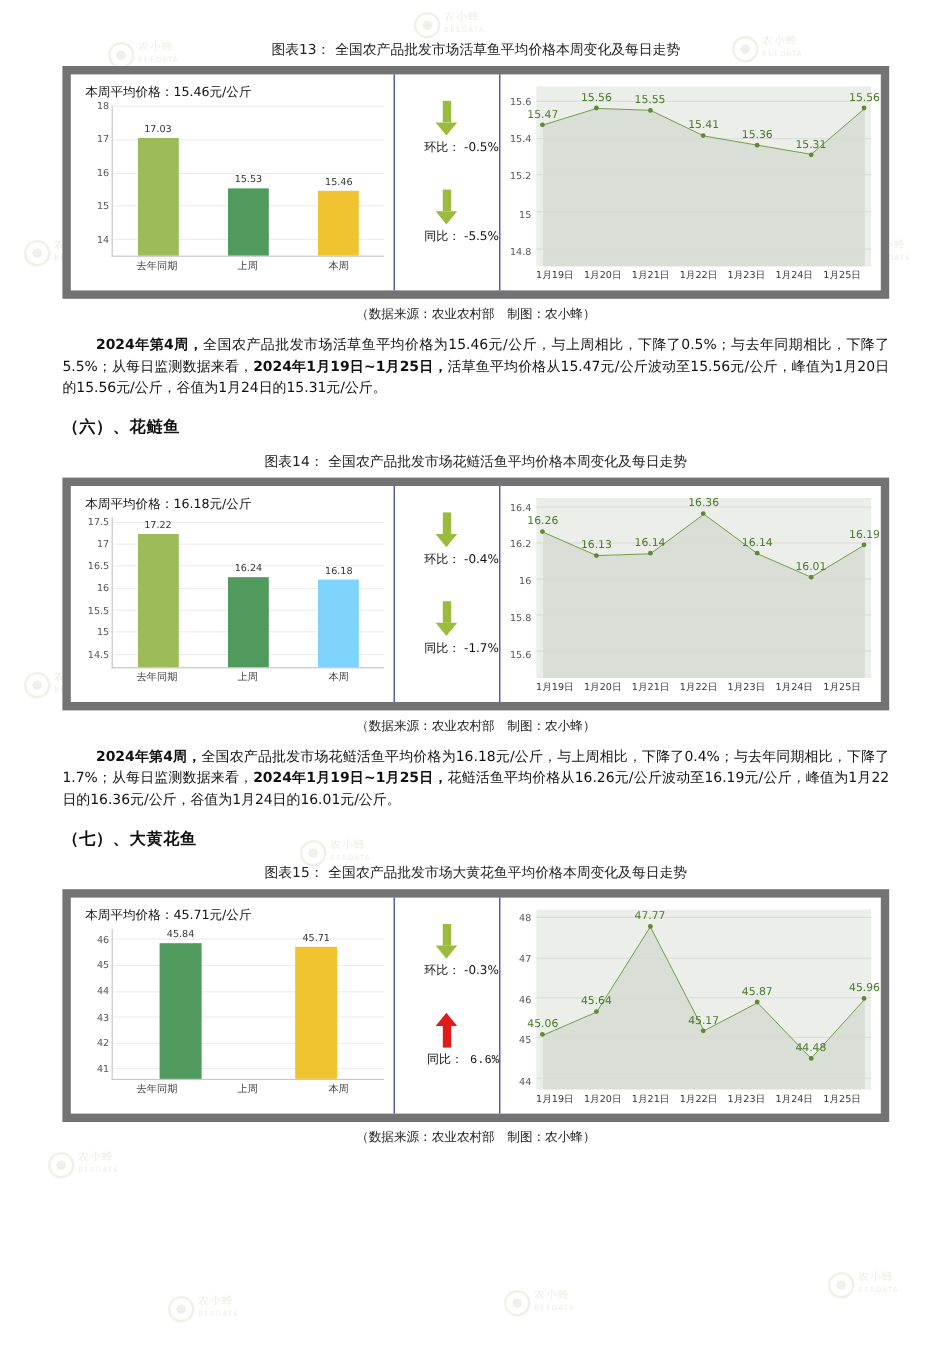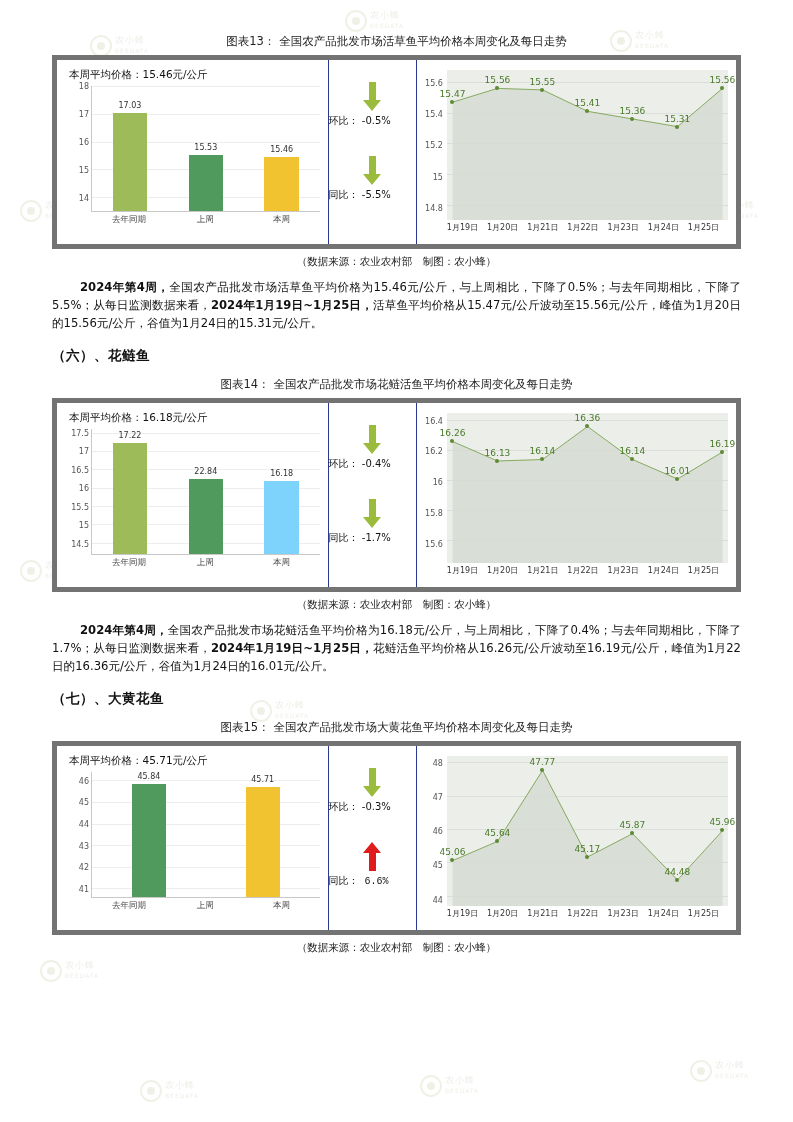--- a/index.html
+++ b/index.html
@@ -51,21 +51,21 @@
   }
   .chart-title {
     font-size: 11.5px;
     color: #222;
     text-align: center;
     margin: 0 0 6px 0;
     font-weight: normal;
   }
   .chart-title .lbl { margin-right: 4px; }
   .panel {
-    border: 5px solid #737373;
+    border: 7px solid #737373;
     display: flex;
     width: 100%;
     height: 194px;
     background: #fff;
     position: relative;
   }
   .panel .left {
     width: 40%;
     border-right: 1px solid #2a3a8f;
     padding: 6px 4px 4px 8px;
@@ -102,21 +102,21 @@
   .bars { position:absolute; left:0; right:0; top:0; bottom:0; display:flex; align-items:flex-end; justify-content: space-around; }
   .bar-wrap { width: 26%; height:100%; position: relative; display:flex; align-items:flex-end; justify-content:center;}
   .bar { width: 58%; position: relative; }
   .bar .val {
     position:absolute; top:-12px; left:50%; transform:translateX(-50%);
     font-size: 8px; color:#333; white-space:nowrap;
   }
   .xaxis { position:absolute; left:26px; right:4px; bottom:2px; height:18px; display:flex; }
   .xaxis div { flex:1; text-align:center; font-size:8.5px; color:#444; }
 
-  .mid-block { position:absolute; left:0; right:0; text-align:left; }
+  .mid-block { position:absolute; left:0; right:0; text-align:right; }
   .arr-shaft-down {
     width: 7px; height: 18px; background: #9bbb3c; margin: 0 auto;
   }
   .arr-head-down {
     width:0;height:0;border-left:9px solid transparent;border-right:9px solid transparent;
     border-top:11px solid #9bbb3c; margin: 0 auto;
   }
   .arr-shaft-up {
     width: 7px; height: 18px; background: #e01b1b; margin: 0 auto;
   }
@@ -310,21 +310,21 @@
                 <div class="gridline" style="top: 76.4706%;"></div>
                 <div class="gridline" style="top: 91.1765%;"></div>
                 <div class="bars">
                   <div class="bar-wrap">
                     <div class="bar" style="height: 88.8235%; background: rgb(157, 187, 89);">
                       <span class="val">17.22</span>
                     </div>
                   </div>
                   <div class="bar-wrap">
                     <div class="bar" style="height: 60%; background: rgb(79, 154, 92);">
-                      <span class="val">22.84</span>
+                      <span class="val">16.24</span>
                     </div>
                   </div>
                   <div class="bar-wrap">
                     <div class="bar" style="height: 58.2353%; background: #7dd3fc;">
                       <span class="val">16.18</span>
                     </div>
                   </div>
                 </div>
               </div>
               <div class="xaxis">

